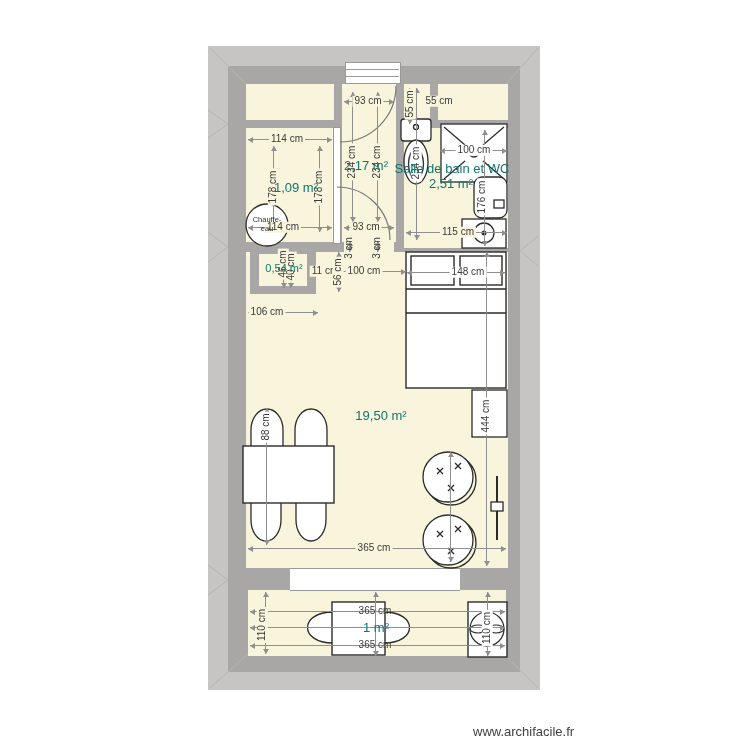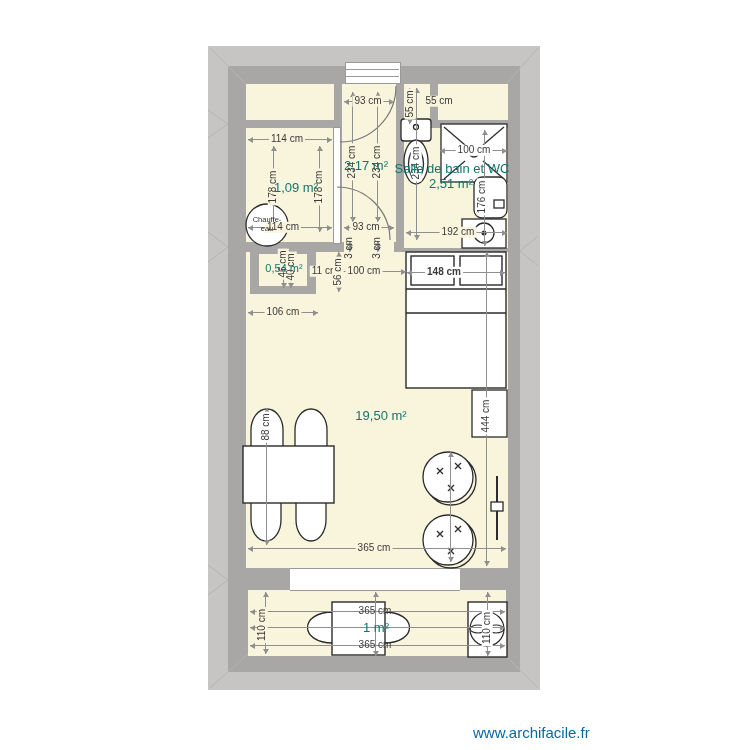--- a/index.html
+++ b/index.html
@@ -24,21 +24,21 @@
   .dl{position:absolute;font-size:10px;line-height:1.05;color:#3a3a3a;background:#f9f5dc;
       padding:0 2px;white-space:nowrap;transform:translate(-50%,-50%);z-index:8;}
   .dl.rot{transform:translate(-50%,-50%) rotate(-90deg);}
   .dl.bgw{background:#ffffff;}
   .dl.bgt{background:transparent;}
   .area{position:absolute;font-size:13px;color:#0f766e;white-space:nowrap;
         transform:translate(-50%,-50%);z-index:8;background:transparent;}
   .area.small{font-size:11px;}
   .heater-text{position:absolute;font-size:7.5px;color:#333;text-align:center;line-height:1.15;
         transform:translate(-50%,-50%);z-index:8;}
-  .watermark{position:absolute;font-size:15px;color:#0369a1;z-index:9;white-space:nowrap;}
+  .watermark{position:absolute;font-size:13px;color:#404040;z-index:9;white-space:nowrap;}
   svg.overlay{position:absolute;left:0;top:0;z-index:6;}
   .z4{z-index:4;} .z3{z-index:3;} .z2{z-index:2;} .z1{z-index:1;} .z5{z-index:5;}
 </style>
 </head>
 <body>
 
 <div class="canvas">
 
   <div class="abs band z1" style="left:208px;top:46px;width:332px;height:644px;"></div>
   <div class="abs wall z2" style="left:228px;top:66px;width:292px;height:606px;"></div>
@@ -206,32 +206,32 @@
   <div class="dl rot" style="left:410px;top:104px;">55 cm</div>
   <div class="dl" style="left:439px;top:101px;">55 cm</div>
   <div class="dl" style="left:287px;top:139px;">114 cm</div>
   <div class="dl rot" style="left:273px;top:187px;">178 cm</div>
   <div class="dl rot" style="left:319px;top:187px;">178 cm</div>
   <div class="dl rot" style="left:352px;top:162px;">234 cm</div>
   <div class="dl rot" style="left:377px;top:162px;">234 cm</div>
   <div class="dl rot bgw" style="left:416px;top:163px;">234 cm</div>
   <div class="dl bgw" style="left:474px;top:150px;">100 cm</div>
   <div class="dl rot bgw" style="left:482px;top:197px;">176 cm</div>
-  <div class="dl" style="left:458px;top:232px;">192 cm</div>
+  <div class="dl" style="left:458px;top:232px;">115 cm</div>
   <div class="dl" style="left:283px;top:227px;">114 cm</div>
   <div class="dl" style="left:366px;top:227px;">93 cm</div>
   <div class="dl rot" style="left:283px;top:264px;">46 cm</div>
   <div class="dl rot" style="left:291px;top:267px;">40 cm</div>
   <div class="dl" style="left:325px;top:271px;">11 cm</div>
   <div class="dl rot bgt" style="left:349px;top:248px;">3 cm</div>
   <div class="dl rot bgt" style="left:377px;top:248px;">3 cm</div>
   <div class="dl rot" style="left:338px;top:272px;">56 cm</div>
   <div class="dl" style="left:364px;top:271px;">100 cm</div>
-  <div class="dl bgw" style="left:444px;top:272px;font-weight:bold;">148 cm</div>
-  <div class="dl" style="left:283px;top:312px;">106 cm</div>
+  <div class="dl bgw" style="left:468px;top:272px;">148 cm</div>
+  <div class="dl" style="left:267px;top:312px;">106 cm</div>
   <div class="dl rot bgw" style="left:486px;top:416px;">444 cm</div>
   <div class="dl rot bgw" style="left:266px;top:427px;">88 cm</div>
   <div class="dl" style="left:374px;top:548px;">365 cm</div>
   <div class="dl rot" style="left:262px;top:625px;">110 cm</div>
   <div class="dl bgt" style="left:375px;top:611px;">365 cm</div>
   <div class="dl bgt" style="left:375px;top:645px;">365 cm</div>
   <div class="dl rot bgw" style="left:487px;top:628px;">110 cm</div>
 
   <div class="area" style="left:296px;top:187px;">1,09 m²</div>
   <div class="area" style="left:366px;top:165px;">2,17 m²</div>

